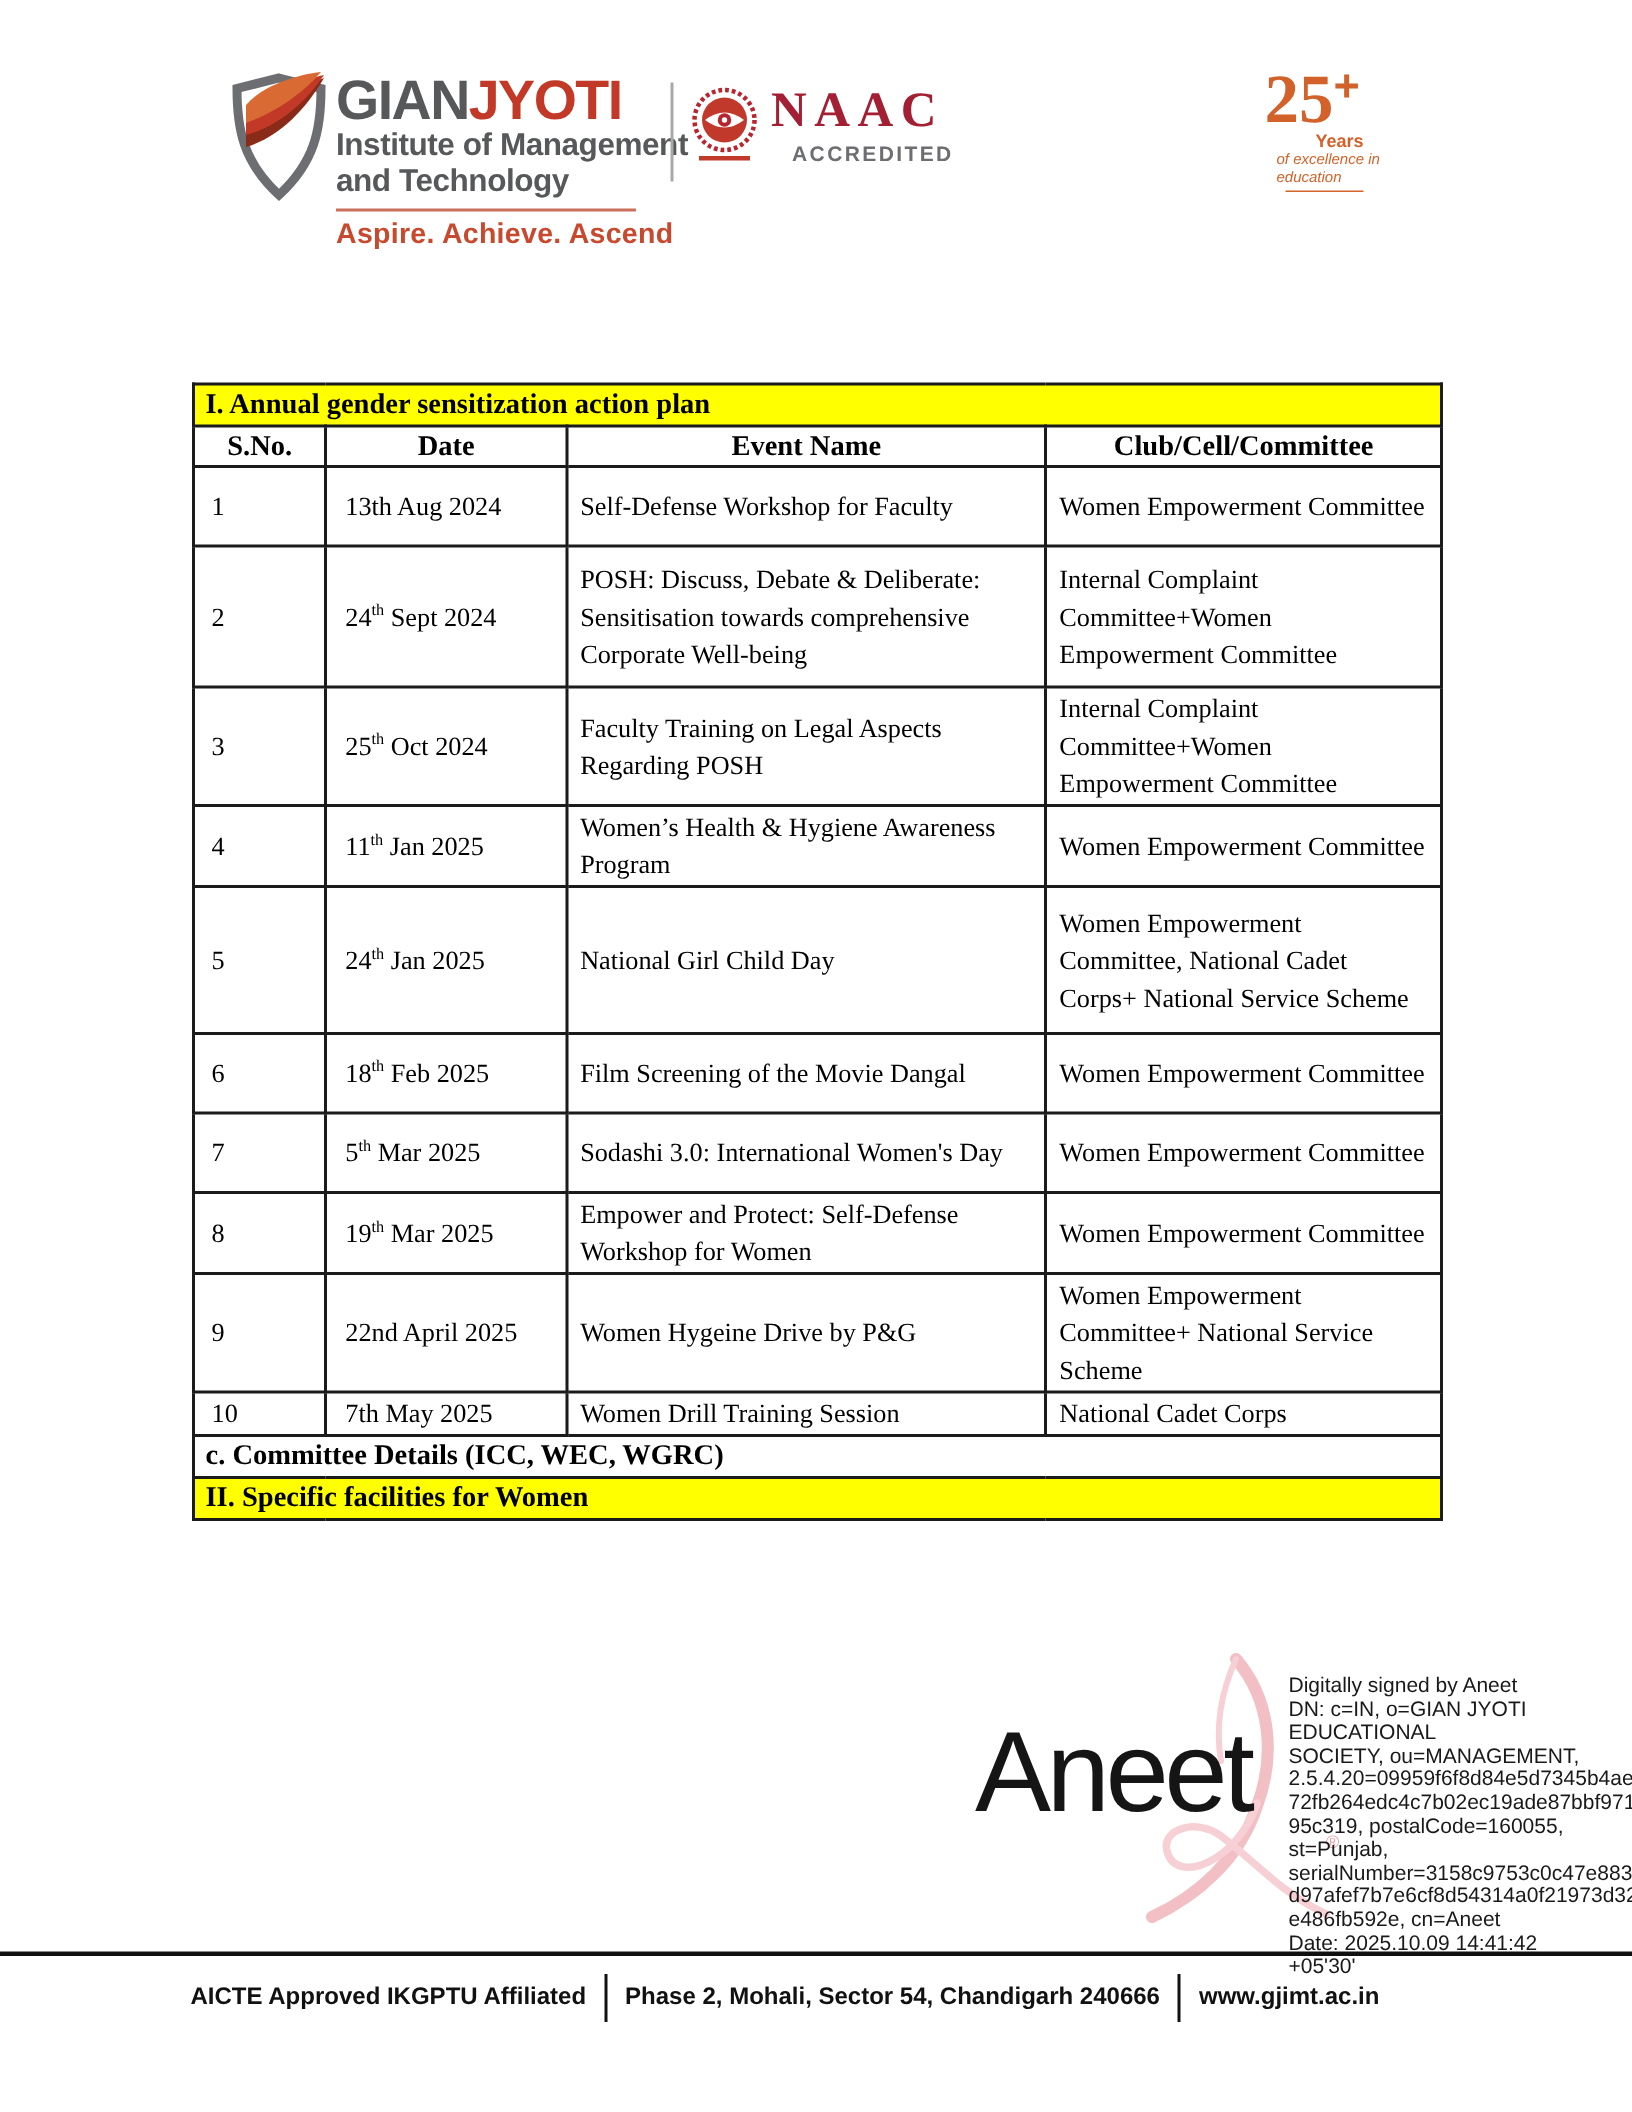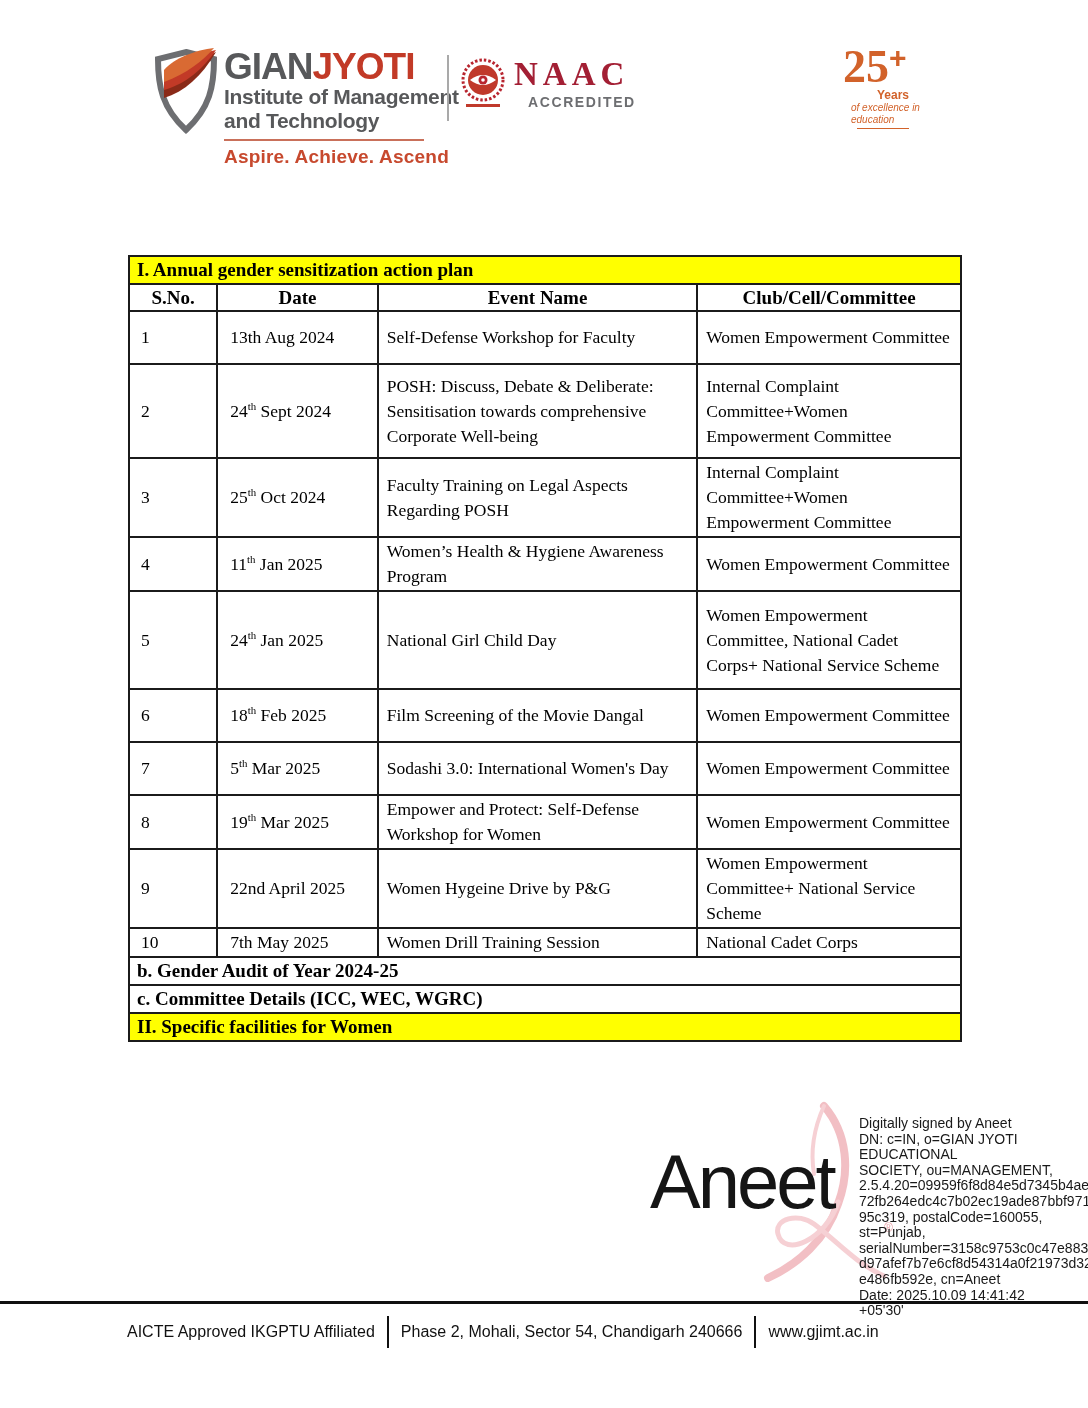--- a/index.html
+++ b/index.html
@@ -84,21 +84,21 @@
     position: absolute; left: 859px; top: 1116px;
     width: 206px;
     font-size: 14px; line-height: 15.6px;
     color: #191919;
     white-space: pre-line;
   }
 
   
   .footer-line { position: absolute; left: 0; top: 1301px; width: 1088px; height: 3px; background: #101010; }
   .footer { position: absolute; left: 127px; top: 1316px; display: flex; align-items: stretch; height: 32px; font-size: 16px; color: #111; }
-  .f-item { display: flex; align-items: center; padding: 0 12px; }
+  .f-item { display: flex; align-items: center; padding: 0 12px; font-weight: bold; }
   .f-item:first-child { padding-left: 0; }
   .f-sep { width: 2px; background: #111; }
   .f-link { text-decoration: none; color: #111; }
 </style>
 </head>
 <body>
 
 <div class="page">
 
   <svg class="shield" width="72" height="90" viewBox="0 0 72 90">
@@ -214,23 +214,20 @@
           <td class="c-club">Women Empowerment Committee+ National Service Scheme</td>
         </tr>
         <tr>
           <td class="c-sno">10</td>
           <td class="c-date">7th May 2025</td>
           <td class="c-event">Women Drill Training Session</td>
           <td class="c-club">National Cadet Corps</td>
         </tr>
       </tbody>
     <tbody>
-      <tr class="sec-row">
-        <td colspan="4">b. Gender Audit of Year 2024-25</td>
-      </tr>
       <tr class="sec-row">
         <td colspan="4">c. Committee Details (ICC, WEC, WGRC)</td>
       </tr>
       <tr class="sec-row yellow">
         <td colspan="4">II. Specific facilities for Women</td>
       </tr>
     </tbody>
   </table>
 
   <svg class="sig-swoosh" width="152" height="182" viewBox="0 0 152 182">

